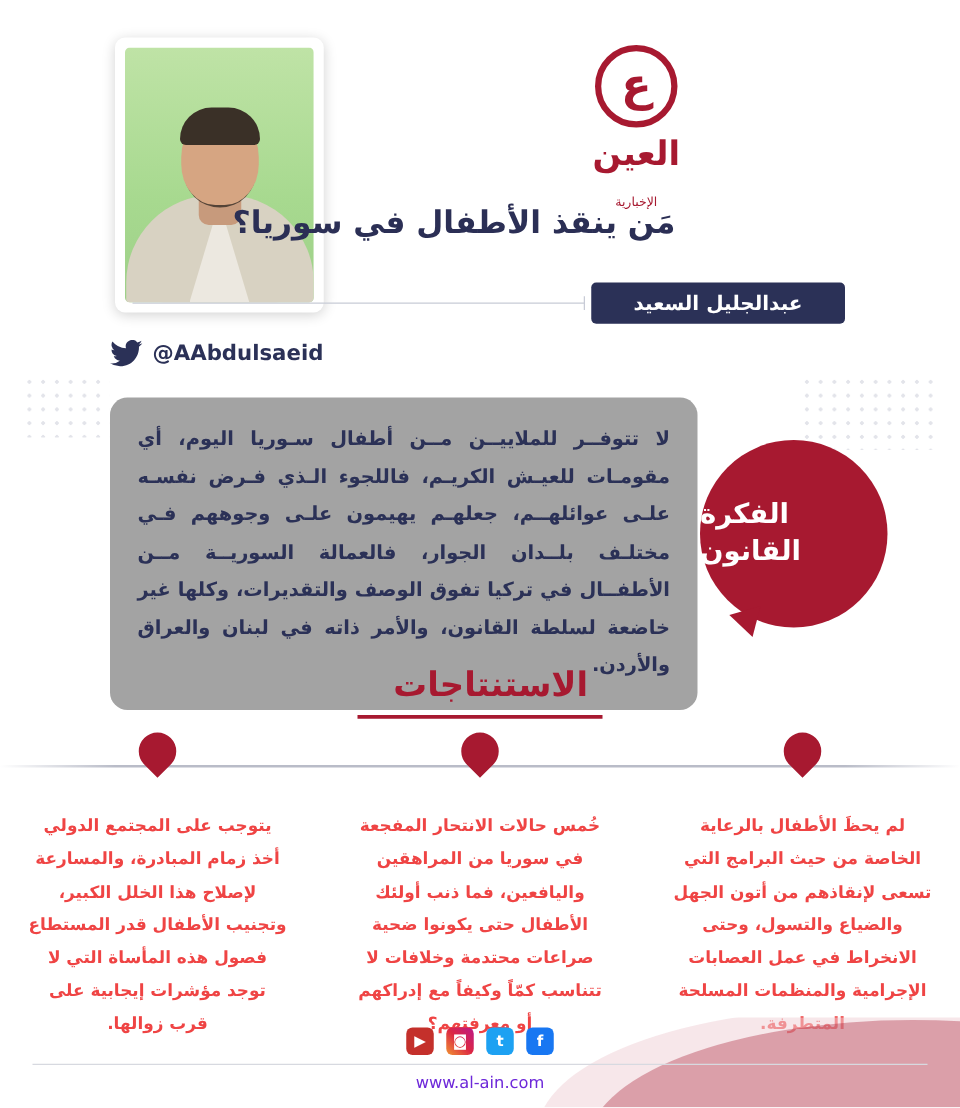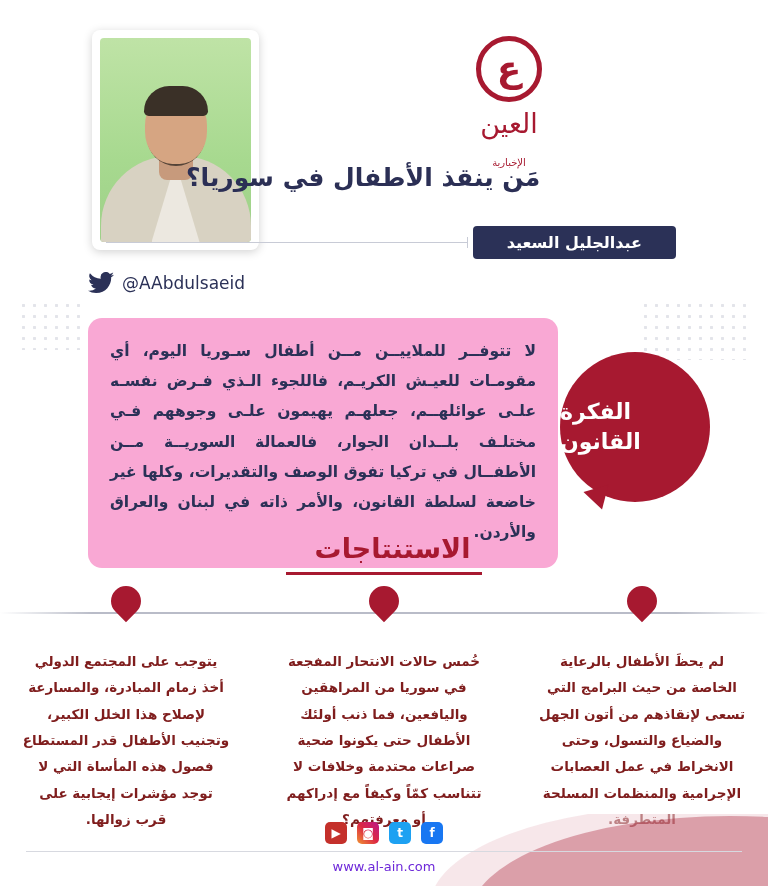--- a/index.html
+++ b/index.html
@@ -78,21 +78,21 @@
   .logo {
     position: absolute; left: 448px; top: 36px;
     width: 122px; text-align: center;
   }
   .logo-circle {
     width: 66px; height: 66px; margin: 0 auto 6px;
     border: 5px solid #a71930; border-radius: 50%;
     display: flex; align-items: center; justify-content: center;
     color: #a71930; font-size: 36px; font-weight: bold; line-height: 1;
   }
-  .logo-word { color: #a71930; font-size: 27px; font-weight: normal; letter-spacing: 1px; }
+  .logo-word { color: #a71930; font-size: 27px; font-weight: bold; letter-spacing: 1px; }
   .logo-sub  { color: #a71930; font-size: 10px; margin-top: 18px; }
 
   .headline {
     position: absolute; right: 92px; top: 163px;
     width: 490px; text-align: left;
     color: #2b2f55; font-size: 25px; font-weight: bold;
     direction: rtl;
   }
   .name-tag {
     position: absolute; right: 92px; top: 226px;
@@ -106,28 +106,28 @@
   }
   .name-rule::after {
     content: ""; position: absolute; right: 0; top: -5px;
     width: 1px; height: 11px; background: #c8cbd6;
   }
   .handle {
     position: absolute; left: 88px; top: 272px;
     display: flex; align-items: center; gap: 8px;
     direction: ltr;
   }
-  .handle-text { color: #2b3157; font-size: 17px; font-weight: normal; }
+  .handle-text { color: #2b3157; font-size: 17px; font-weight: bold; }
   .tw-bird { width: 26px; height: 22px; display: block; }
 
   
   .quote-card {
     position: absolute; left: 88px; top: 318px;
     width: 470px; min-height: 190px;
-    background: #f9a8d4;
+    background: #a3a3a3;
     border-radius: 14px;
     padding: 18px 22px 20px;
   }
   .quote-text {
     color: #2b3157; font-size: 15.5px; line-height: 1.95;
     text-align: justify; font-weight: bold; direction: rtl;
   }
   .idea-badge {
     position: absolute; left: 560px; top: 352px;
     width: 150px; height: 150px;
@@ -164,21 +164,21 @@
     position: absolute; left: 22px; top: 586px; width: 724px;
     display: flex; justify-content: space-between; direction: rtl;
   }
   .col { width: 208px; display: flex; flex-direction: column; align-items: center; }
   .pin {
     width: 30px; height: 30px; background: #a71930;
     border-radius: 50% 50% 50% 0; transform: rotate(-45deg);
     margin-bottom: 32px;
   }
   .col-text {
-    color: #7f1d1d; font-size: 13.5px; line-height: 1.95;
+    color: #ef4444; font-size: 13.5px; line-height: 1.95;
     text-align: center; direction: rtl; font-weight: bold;
   }
 
   
   .footer-swoosh {
     position: absolute; left: 0; bottom: 0; width: 768px; height: 72px;
     overflow: hidden;
   }
   .footer-swoosh::before {
     content: ""; position: absolute; left: 430px; bottom: -120px;

